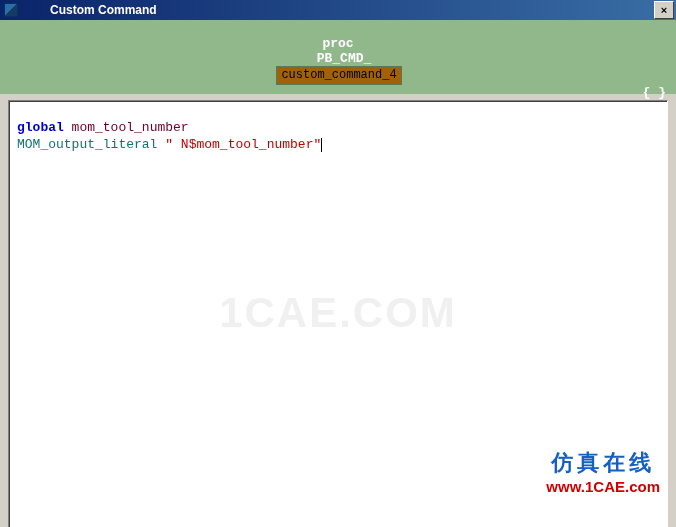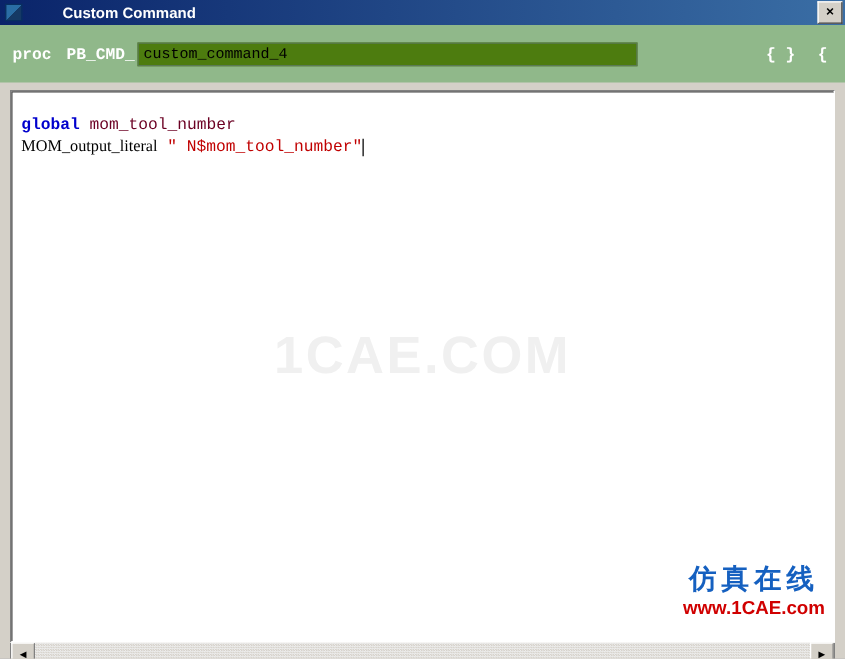--- a/index.html
+++ b/index.html
@@ -2,31 +2,31 @@
 <html><head>
 <meta charset="utf-8">
 <style>
   html,body{margin:0;padding:0;font-family:Tahoma,Arial,sans-serif;font-size:12px;}
   body{background:#a0a0a0;}
   .window{width:676px;height:527px;background:#d4d0c8;position:relative;overflow:hidden;box-sizing:border-box;}
   .titlebar{height:20px;background:linear-gradient(to right,#0a246a,#3a6ea5);display:flex;align-items:center;color:#fff;font-weight:bold;font-size:12px;padding-left:4px;gap:28px;}
   .title-icon{width:14px;height:14px;background:linear-gradient(135deg,#2a6ea5 0%,#2a6ea5 50%,#153a65 50%,#153a65 100%);margin-right:4px;border:1px solid #083060;box-sizing:border-box;}
   .title-text{flex:1;}
   .close-btn{width:18px;height:16px;margin-right:2px;background:#d4d0c8;border:1px solid #fff;border-right-color:#404040;border-bottom-color:#404040;display:flex;align-items:center;justify-content:center;font-family:Arial;font-size:11px;font-weight:bold;color:#000;line-height:1;}
-  .toolbar{background:#90b88a;height:42px;display:flex;align-items:center;padding:2px 10px;}
+  .toolbar{background:#90b88a;height:42px;display:flex;align-items:center;padding:16px 10px;flex-direction:column;}
   .kw{color:#fff;font-family:"Courier New",monospace;font-size:13px;font-weight:bold;}
   .kw2{color:#fff;font-family:"Courier New",monospace;font-size:13px;font-weight:bold;margin-left:12px;}
-  .cmd-input{flex:1;max-width:390px;height:17px;margin-left:2px;background:#4d7c0f;border:1px solid #5a7a55;font-family:"Courier New",monospace;font-size:12px;padding:0 4px;line-height:17px;}
+  .cmd-input{flex:1;max-width:390px;height:17px;margin-left:2px;background:#a16207;border:1px solid #5a7a55;font-family:"Courier New",monospace;font-size:12px;padding:0 4px;line-height:17px;}
   .brace{color:#fff;font-family:"Courier New",monospace;font-size:13px;font-weight:bold;margin-left:auto;}
   .brace2{color:#fff;font-family:"Courier New",monospace;font-size:13px;font-weight:bold;margin-left:18px;margin-right:4px;}
   .editor-wrap{position:relative;margin:6px 8px 0 8px;background:#d4d0c8;}
   .editor{background:#fff;border:1px solid #808080;border-right-color:#fff;border-bottom-color:#fff;box-shadow:inset 1px 1px 0 #404040;height:404px;overflow:hidden;padding:18px 8px;font-family:"Courier New",monospace;font-size:13px;line-height:17px;position:relative;}
   .tok-blue{color:#0000cd;font-weight:bold;}
   .tok-darkred{color:#6b0023;}
-  .tok-teal{color:#000000;font-family:Liberation Serif, serif;}
+  .tok-teal{color:#0f766e;}
   .tok-red{color:#c00000;}
   .caret{display:inline-block;width:1px;height:14px;background:#000;vertical-align:middle;margin-left:0;}
   .watermark{position:absolute;top:48%;left:50%;transform:translate(-50%,-50%);font-size:42px;font-weight:bold;color:#f0f0f0;letter-spacing:2px;font-family:Arial;pointer-events:none;}
   .hscroll{height:17px;background:#d4d0c8;border:1px solid #808080;border-top:none;display:flex;}
   .sb-btn{width:17px;height:16px;background:#d4d0c8;border:1px solid #fff;border-right-color:#808080;border-bottom-color:#808080;display:flex;align-items:center;justify-content:center;font-size:9px;color:#000;}
   .sb-track{flex:1;background:repeating-conic-gradient(#d4d0c8 0 25%,#eeeeee 0 50%) 0 0/2px 2px;}
   .bottombar{background:#90b88a;height:20px;margin:3px 8px 0 8px;}
   .bottom-brace{color:#fff;font-family:"Courier New",monospace;font-size:13px;font-weight:bold;padding-left:2px;line-height:20px;}
   .button-row{display:flex;gap:60px;padding:6px 60px 0 60px;}
   .big-btn{flex:1;height:22px;background:#ffff80;border:2px solid #000;border-top-color:#ffffc0;border-left-color:#ffffc0;}

